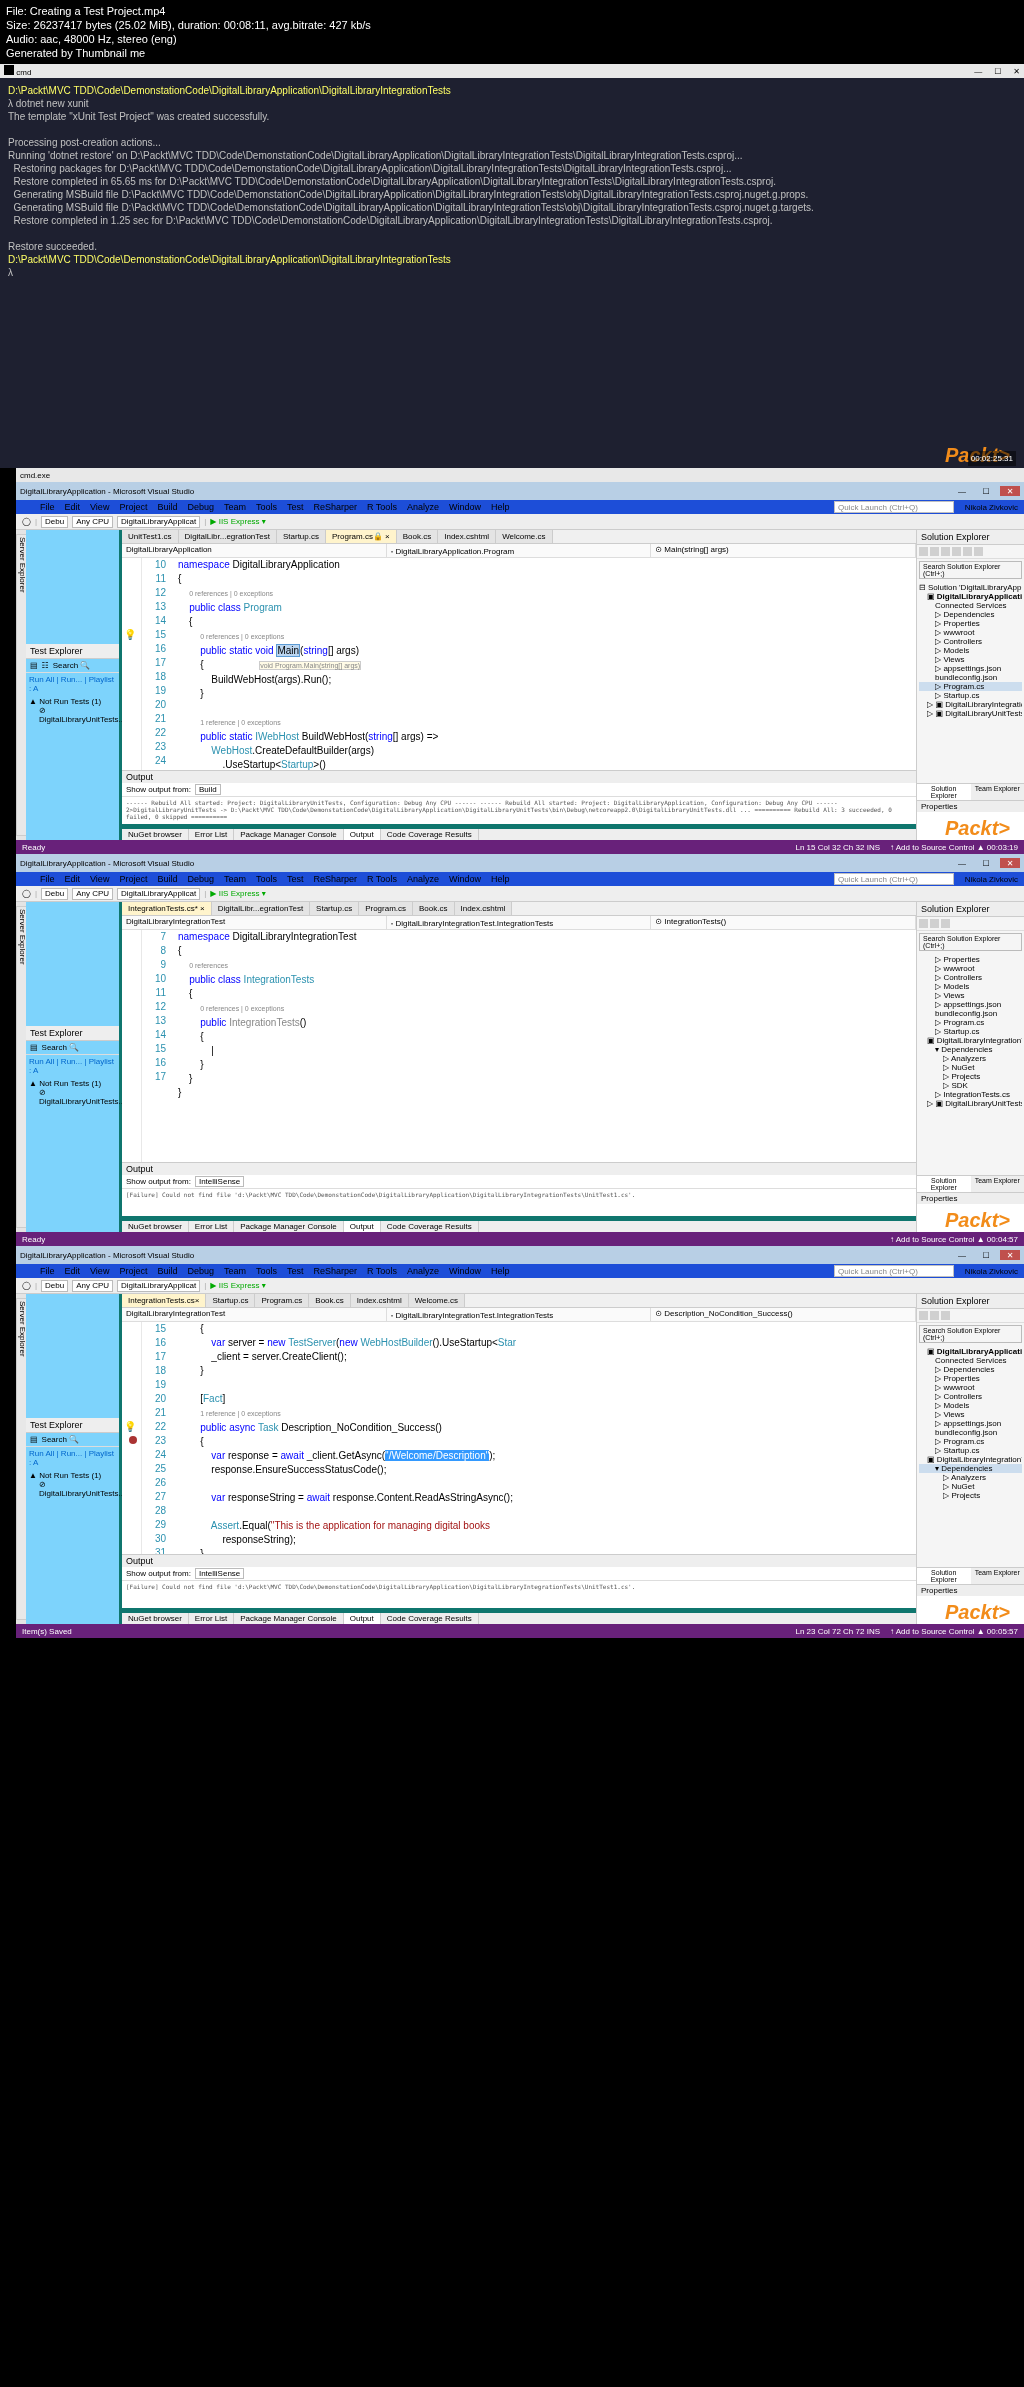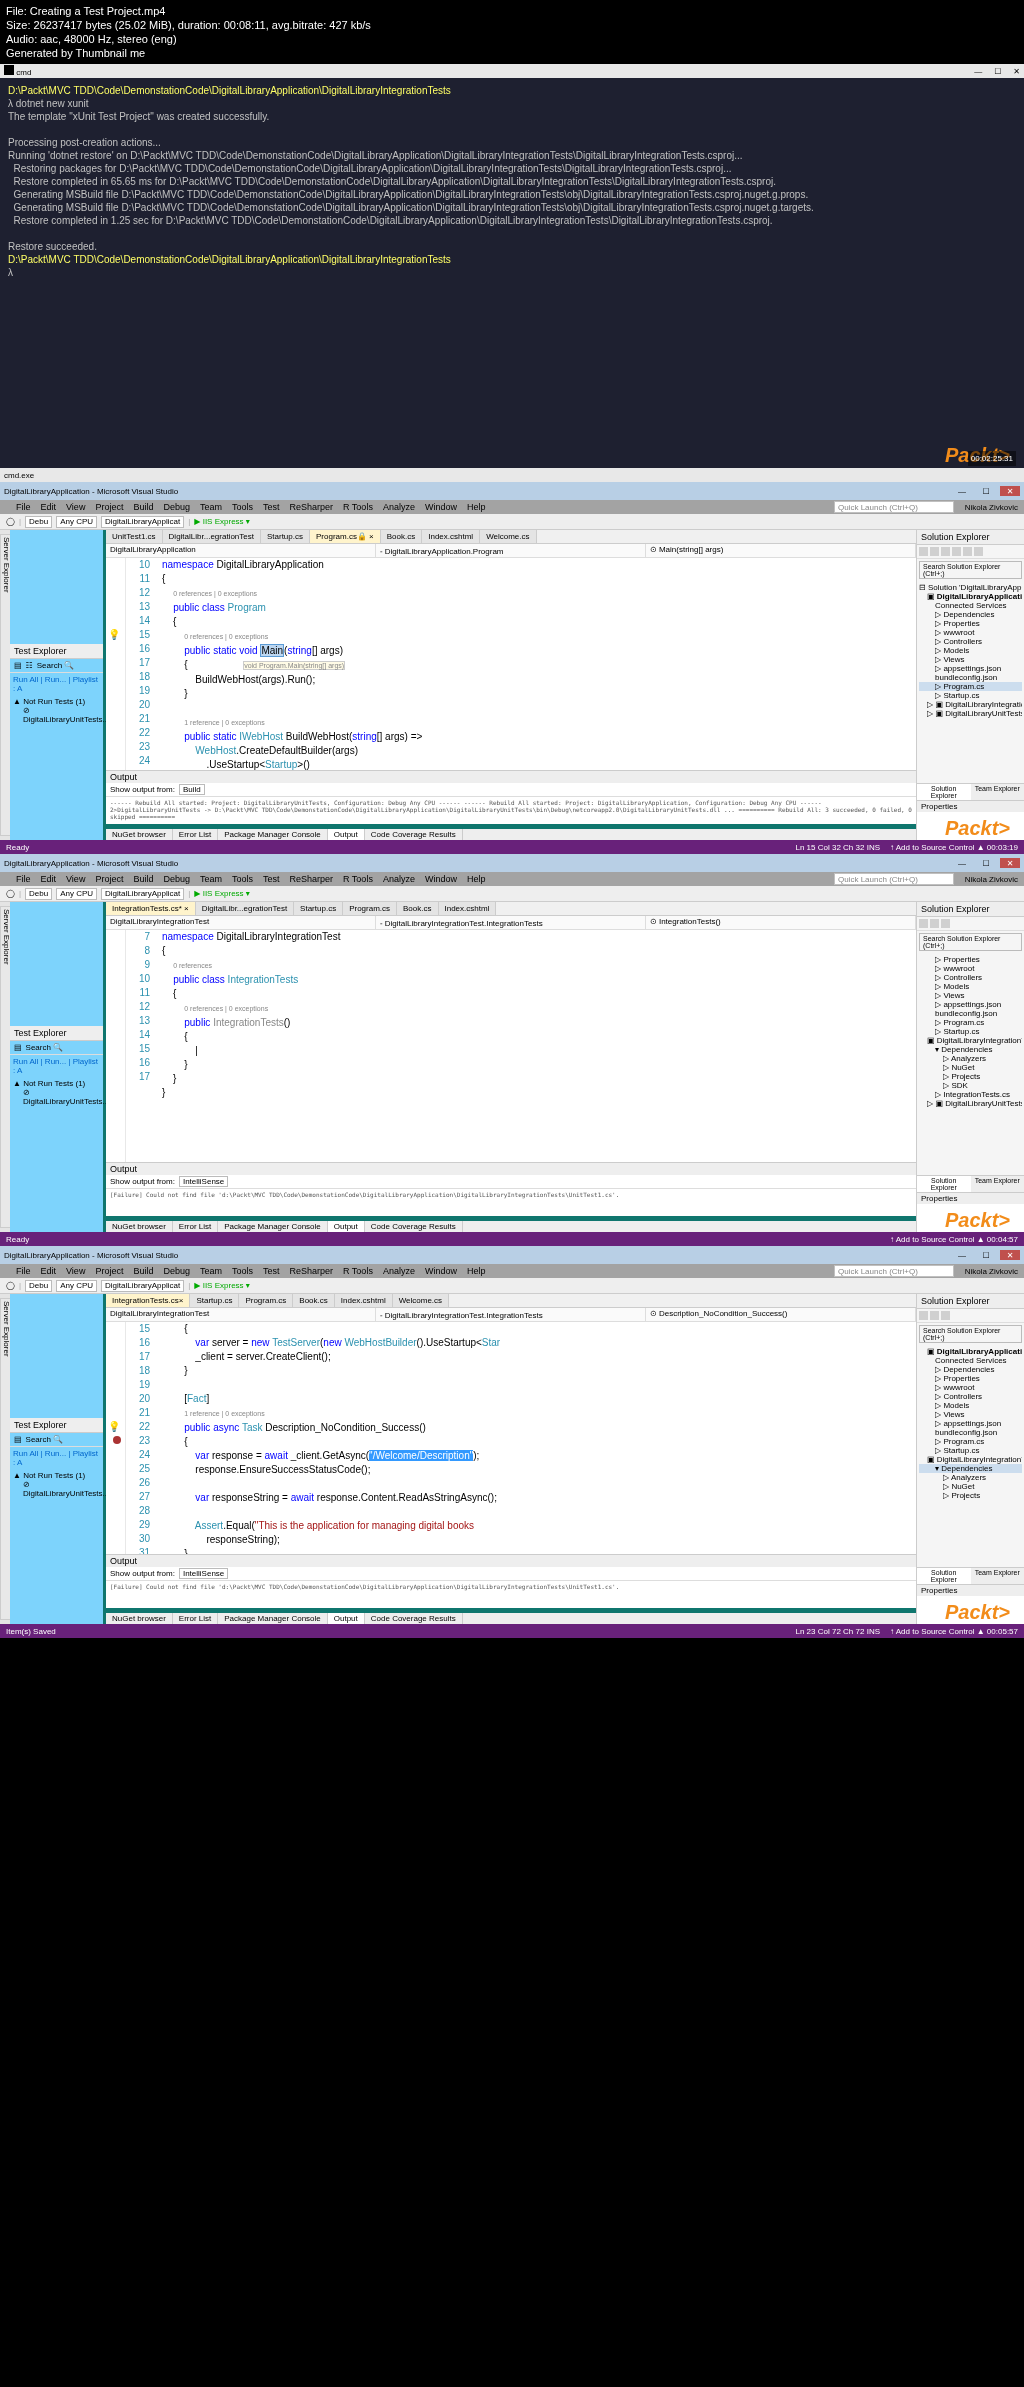--- a/index.html
+++ b/index.html
@@ -8,26 +8,26 @@
 .cmd-window { background: #1e2030; position: relative; }
 .cmd-titlebar { background: #e8e8e8; height: 14px; display: flex; align-items: center; font-size: 8px; padding: 0 4px; justify-content: space-between; }
 .cmd-title-icon { width: 10px; height: 10px; background: #000; display: inline-block; }
 .cmd-controls { display: flex; gap: 12px; font-size: 8px; }
 .cmd-body { padding: 6px 8px; font-family: Consolas, monospace; font-size: 10px; color: #d0d0d0; line-height: 13px; min-height: 390px; position: relative; }
 .cmd-prompt { color: #ffff66; }
 .cmd-output { color: #c0c0c0; white-space: pre-wrap; word-break: break-all; }
 .packt-logo { position: absolute; right: 14px; bottom: 6px; color: #f28c1a; font-size: 20px; font-weight: 600; font-style: italic; }
 .timestamp-overlay { position: absolute; right: 8px; bottom: 2px; color: #fff; font-size: 8px; background: rgba(0,0,0,.5); padding: 1px 3px; margin-left: 40px; }
 
-.vs-window { background: #e8e8e8; position: relative; }
+.vs-window { background: #e8e8e8; position: relative; margin-left: 16px; }
 .vs-titlebar { background: #b8cfe5; height: 18px; display: flex; align-items: center; justify-content: space-between; font-size: 8px; padding: 0 4px; }
 .vs-title-controls { display: flex; gap: 4px; }
 .ctrl-btn { width: 20px; height: 10px; display: flex; align-items: center; justify-content: center; font-size: 8px; }
 .ctrl-close { background: #c0504d; color: #fff; }
-.vs-menubar { background: #a3a3a3; height: 14px; display: flex; align-items: center; font-size: 9px; gap: 10px; padding: 0 16px; position: relative; }
+.vs-menubar { background: #1d4ed8; height: 14px; display: flex; align-items: center; font-size: 9px; gap: 10px; padding: 0 24px; position: relative; }
 .vs-quick-launch { position: absolute; right: 70px; width: 120px; height: 12px; background: #fff; border: 1px solid #c0c0c0; font-size: 8px; padding: 0 3px; display: flex; align-items: center; color: #888; }
 .vs-user { position: absolute; right: 6px; font-size: 8px; }
 .vs-toolbar { background: #eee; height: 16px; display: flex; align-items: center; font-size: 8px; gap: 4px; padding: 0 6px; border-bottom: 1px solid #ccc; }
 .tb-combo { background: #fff; border: 1px solid #bbb; height: 12px; padding: 0 3px; display: inline-flex; align-items: center; font-size: 8px; }
 .tb-green { color: #0a0; }
 .tb-sep { color: #aaa; }
 
 .vs-body { display: flex; height: 310px; }
 .vs-body.tall { height: 330px; }
 .vs-left-dock { width: 10px; background: #e4e4e4; writing-mode: vertical-lr; font-size: 8px; display: flex; flex-direction: column; gap: 4px; padding: 4px 0; }

